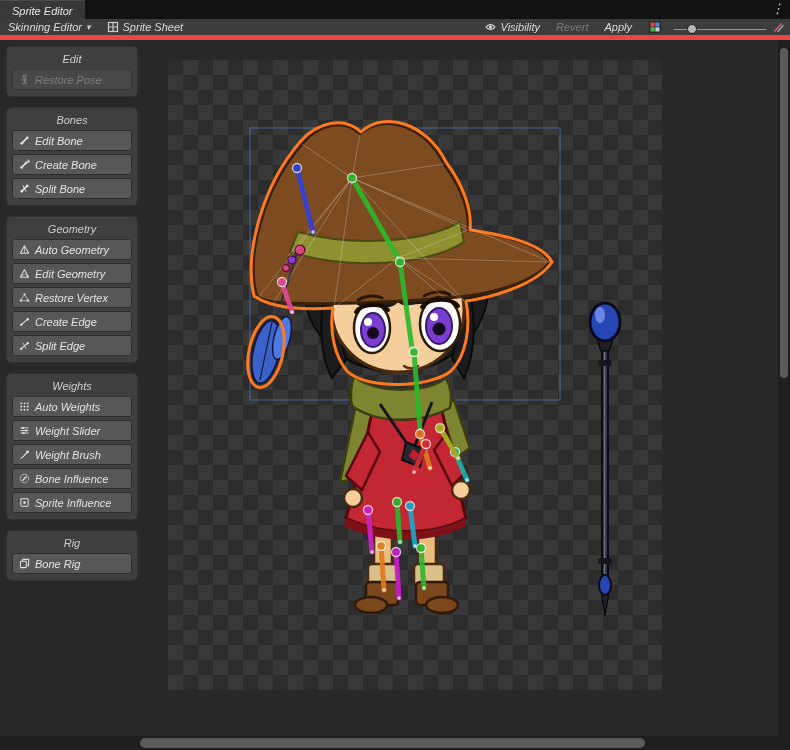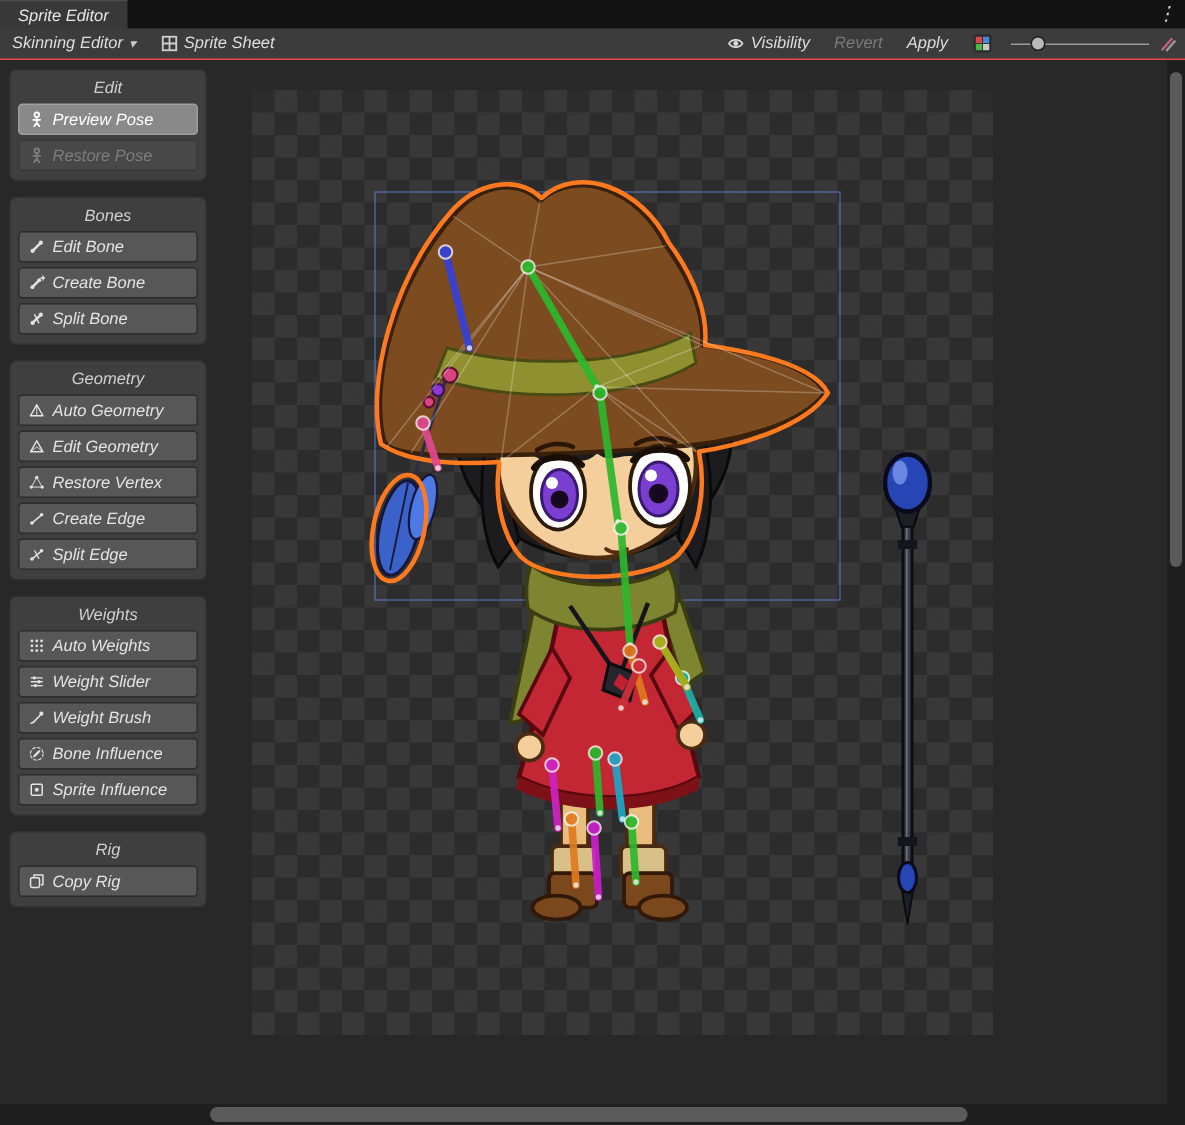--- a/index.html
+++ b/index.html
@@ -7,21 +7,21 @@
        font-family:"Liberation Sans",sans-serif;font-style:italic;-webkit-font-smoothing:antialiased;}
 
   
   .tabbar{position:absolute;left:0;top:0;width:790px;height:19px;background:#121212;}
   .tab{position:absolute;left:0;top:0;height:19px;display:flex;align-items:center;
        padding:0 12px;background:#383838;color:#e6e6e6;font-size:11px;border-top:1px solid #4a4a4a;}
   .kebab{position:absolute;right:6px;top:1px;color:#d6d6d6;font-size:13px;cursor:pointer;}
 
   
   .toolbar{position:absolute;left:0;top:19px;width:790px;height:21px;background:#3c3c3c;
-           border-bottom:1px solid #ef4444;display:flex;align-items:center;font-size:11px;
+           border-bottom:5px solid #ef4444;display:flex;align-items:center;font-size:11px;
            color:#dddddd;padding:0;box-sizing:border-box;justify-content:flex-end;}
   .tb-item{display:flex;align-items:center;gap:4px;padding:0 8px;height:100%;cursor:pointer;white-space:nowrap;}
   .tb-caret{font-size:9px;color:#cccccc;}
   .tb-spacer{flex:1;}
   .tb-disabled{color:#7a7a7a;cursor:default;}
   .tb-icon{display:inline-flex;}
   .slider{position:relative;width:92px;height:100%;margin:0 4px;cursor:pointer;}
   .slider .track{position:absolute;left:0;right:0;top:10px;height:1px;background:#999999;}
   .slider .thumb{position:absolute;left:13px;top:5px;width:10px;height:10px;border-radius:50%;
                  background:#b8b8b8;border:1px solid #1e1e1e;box-sizing:border-box;}
@@ -120,29 +120,20 @@
           <path d="M5.5 11l6-7" stroke="#9a9a9a"></path>
         </svg>
       </span>
     </div>
   </div>
 
   <div class="sidebar">
 
     <div class="panel">
       <div class="panel-title">Edit</div>
-      <div class="tool-btn active">
-        <span class="btn-icon">
-          <svg width="11" height="11" viewBox="0 0 12 12" fill="none" stroke="currentColor" stroke-width="1.3" stroke-linecap="round">
-            <circle cx="6" cy="2.8" r="1.7"></circle>
-              <path d="M6 4.8v3.4M3.5 6.4h5M4.2 11L6 8.6 7.8 11"></path>
-          </svg>
-        </span>
-        <span>Preview Pose</span>
-      </div>
       <div class="tool-btn disabled">
         <span class="btn-icon">
           <svg width="11" height="11" viewBox="0 0 12 12" fill="none" stroke="currentColor" stroke-width="1.3" stroke-linecap="round">
             <circle cx="6" cy="2.8" r="1.7"></circle>
               <path d="M6 4.8v3.4M3.5 6.4h5M4.2 11L6 8.6 7.8 11"></path>
           </svg>
         </span>
         <span>Restore Pose</span>
       </div>
     </div>
@@ -297,21 +288,21 @@
 
     <div class="panel">
       <div class="panel-title">Rig</div>
       <div class="tool-btn">
         <span class="btn-icon">
           <svg width="11" height="11" viewBox="0 0 12 12" fill="none" stroke="currentColor" stroke-width="1.1" stroke-linejoin="round">
             <rect x="1.5" y="3.5" width="6.5" height="7" rx="1"></rect>
             <path d="M4 3.5V1.5h6.5v7H9"></path>
           </svg>
         </span>
-        <span>Copy Rig</span>
+        <span>Bone Rig</span>
       </div>
     </div>
   </div>
 
   <div class="viewport">
     <svg width="494" height="630" viewBox="0 0 494 630">
 
       <rect x="82" y="68" width="310" height="272" fill="none" stroke="#6a96ff" stroke-opacity="0.5" stroke-width="1"></rect>
 
       <g>

